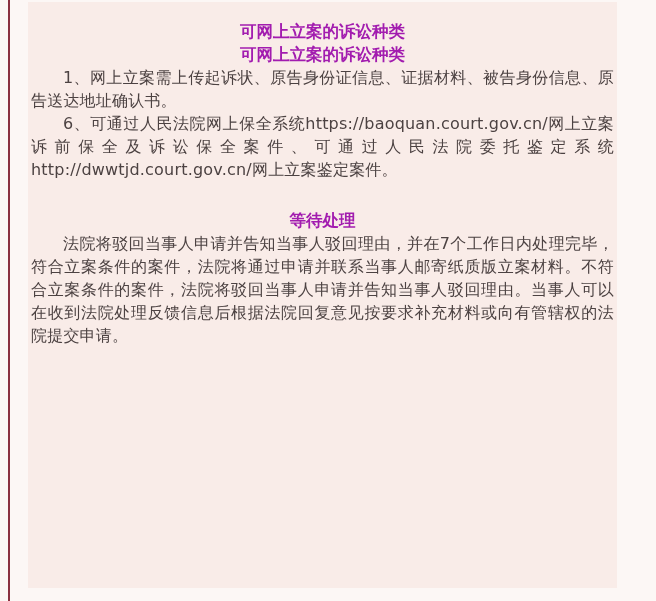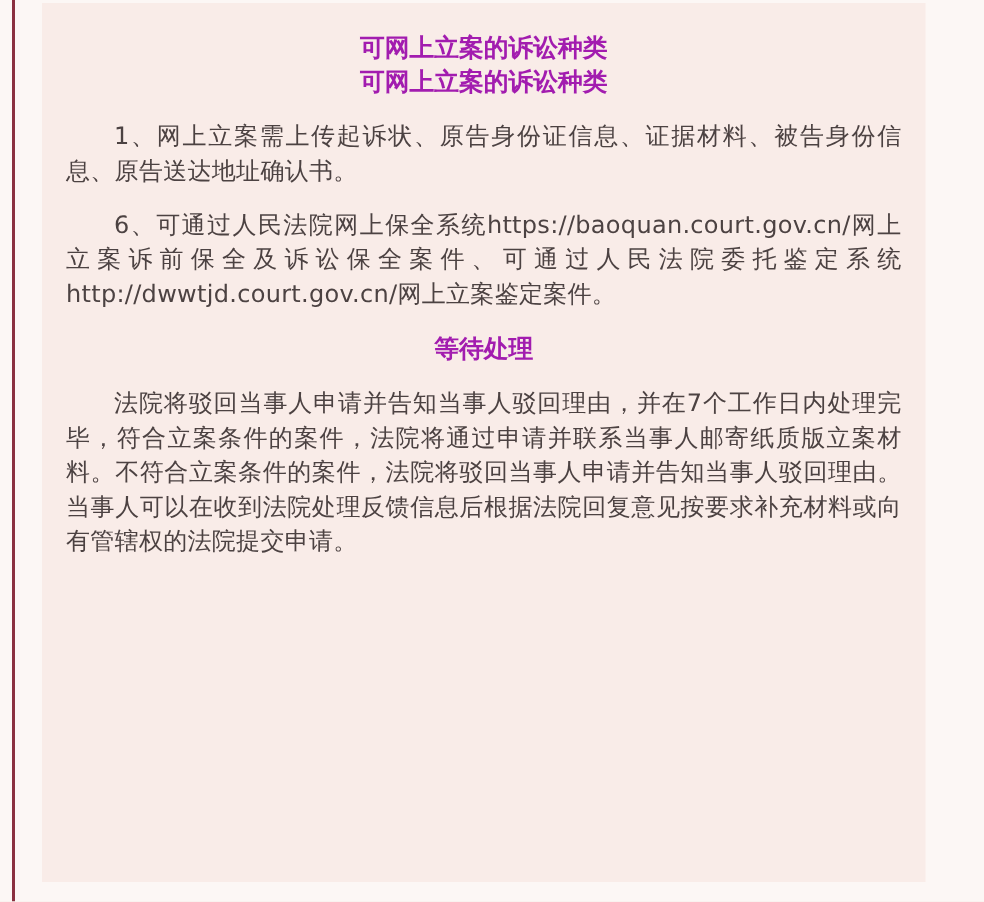--- a/index.html
+++ b/index.html
@@ -36,31 +36,31 @@
     line-height: 23px;
   }
   .heading {
     font-weight: bold;
     text-align: center;
     color: #a21caf;
     font-size: 16.5px;
     line-height: 23px;
   }
   .para {
-    margin: 13px;
+    margin: 0;
     text-indent: 2em;
     text-align: justify;
     line-height: 23px;
     letter-spacing: 0.2px;
   }
   .section-2 .heading {
     margin-top: 32px;
   }
   .section-3 .heading {
-    margin-top: 14px;
+    margin-top: 28px;
   }
 </style>
 </head>
 <body>
 
 <div class="left-rule"></div>
 
 <div class="panel">
 
   <div class="section section-1">

